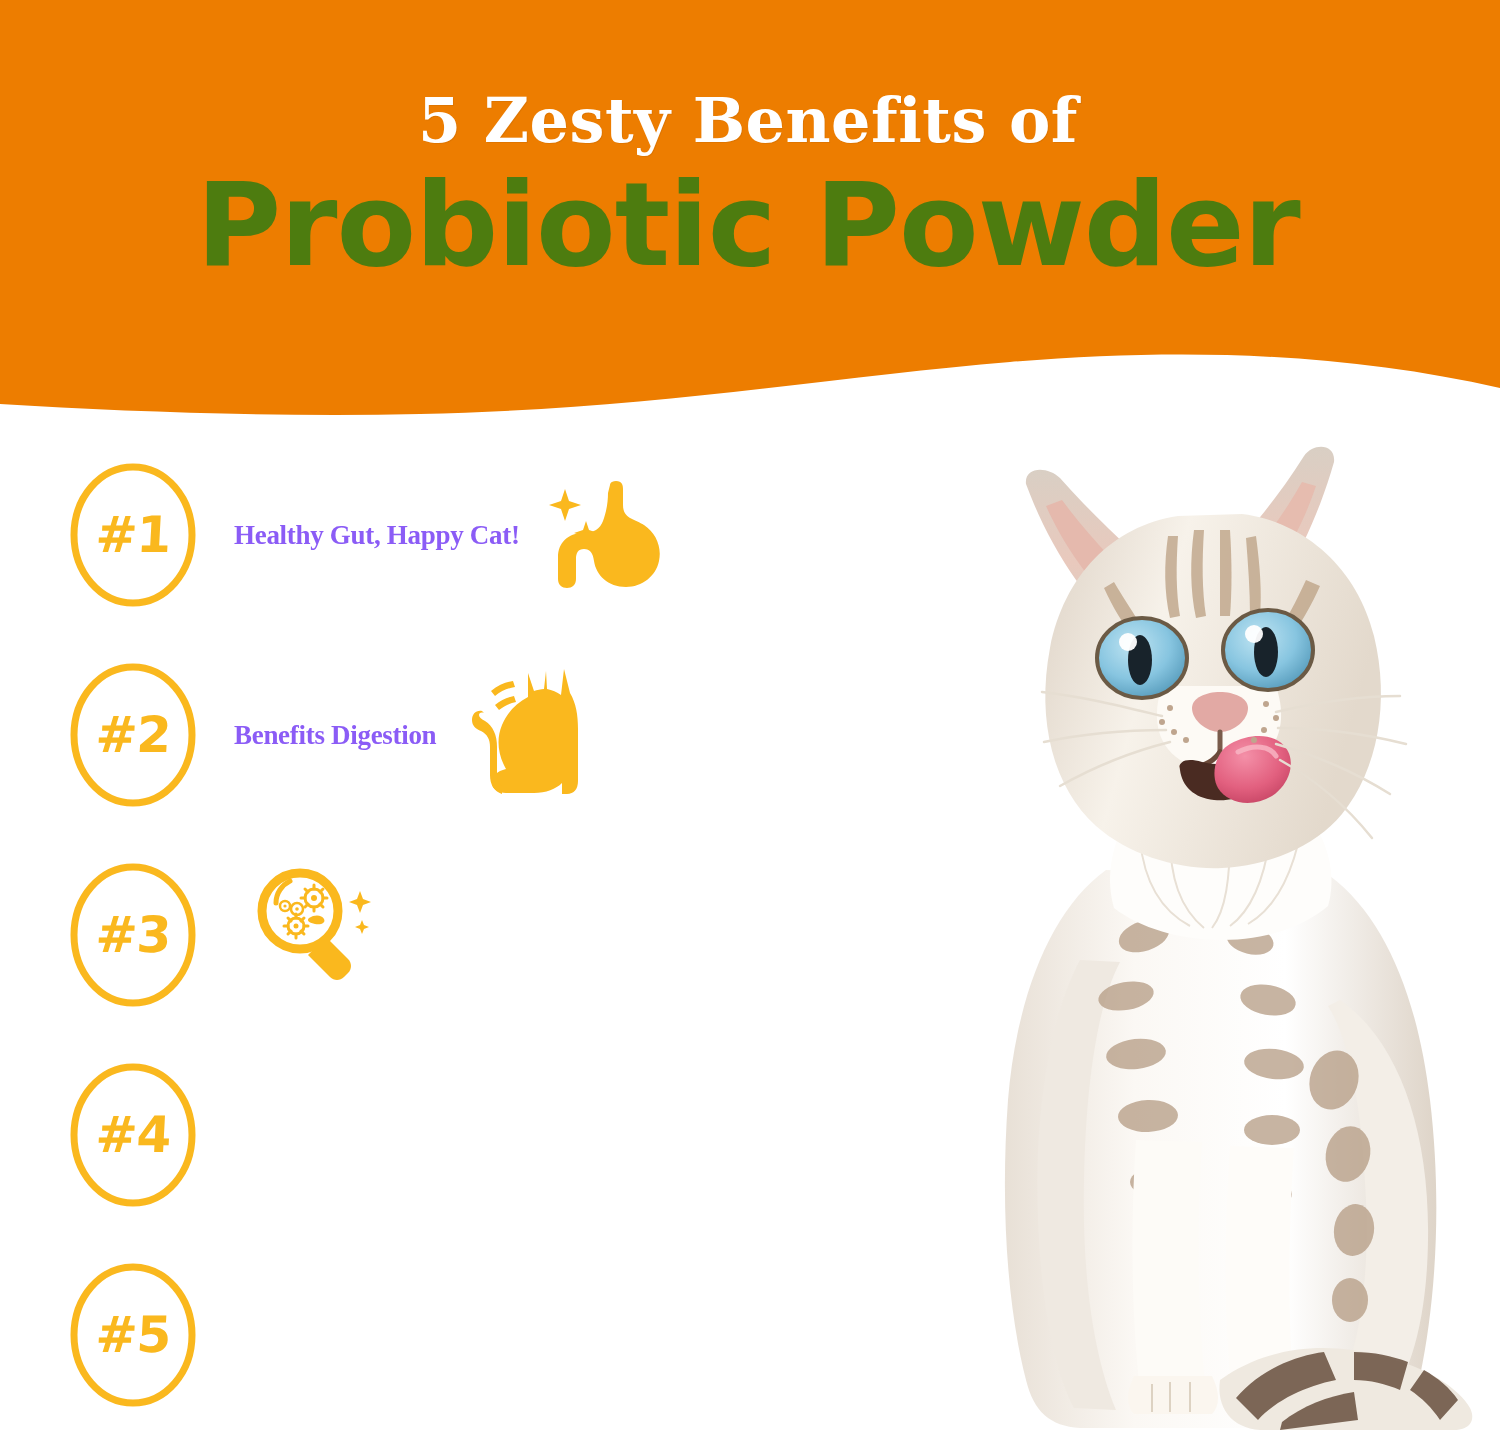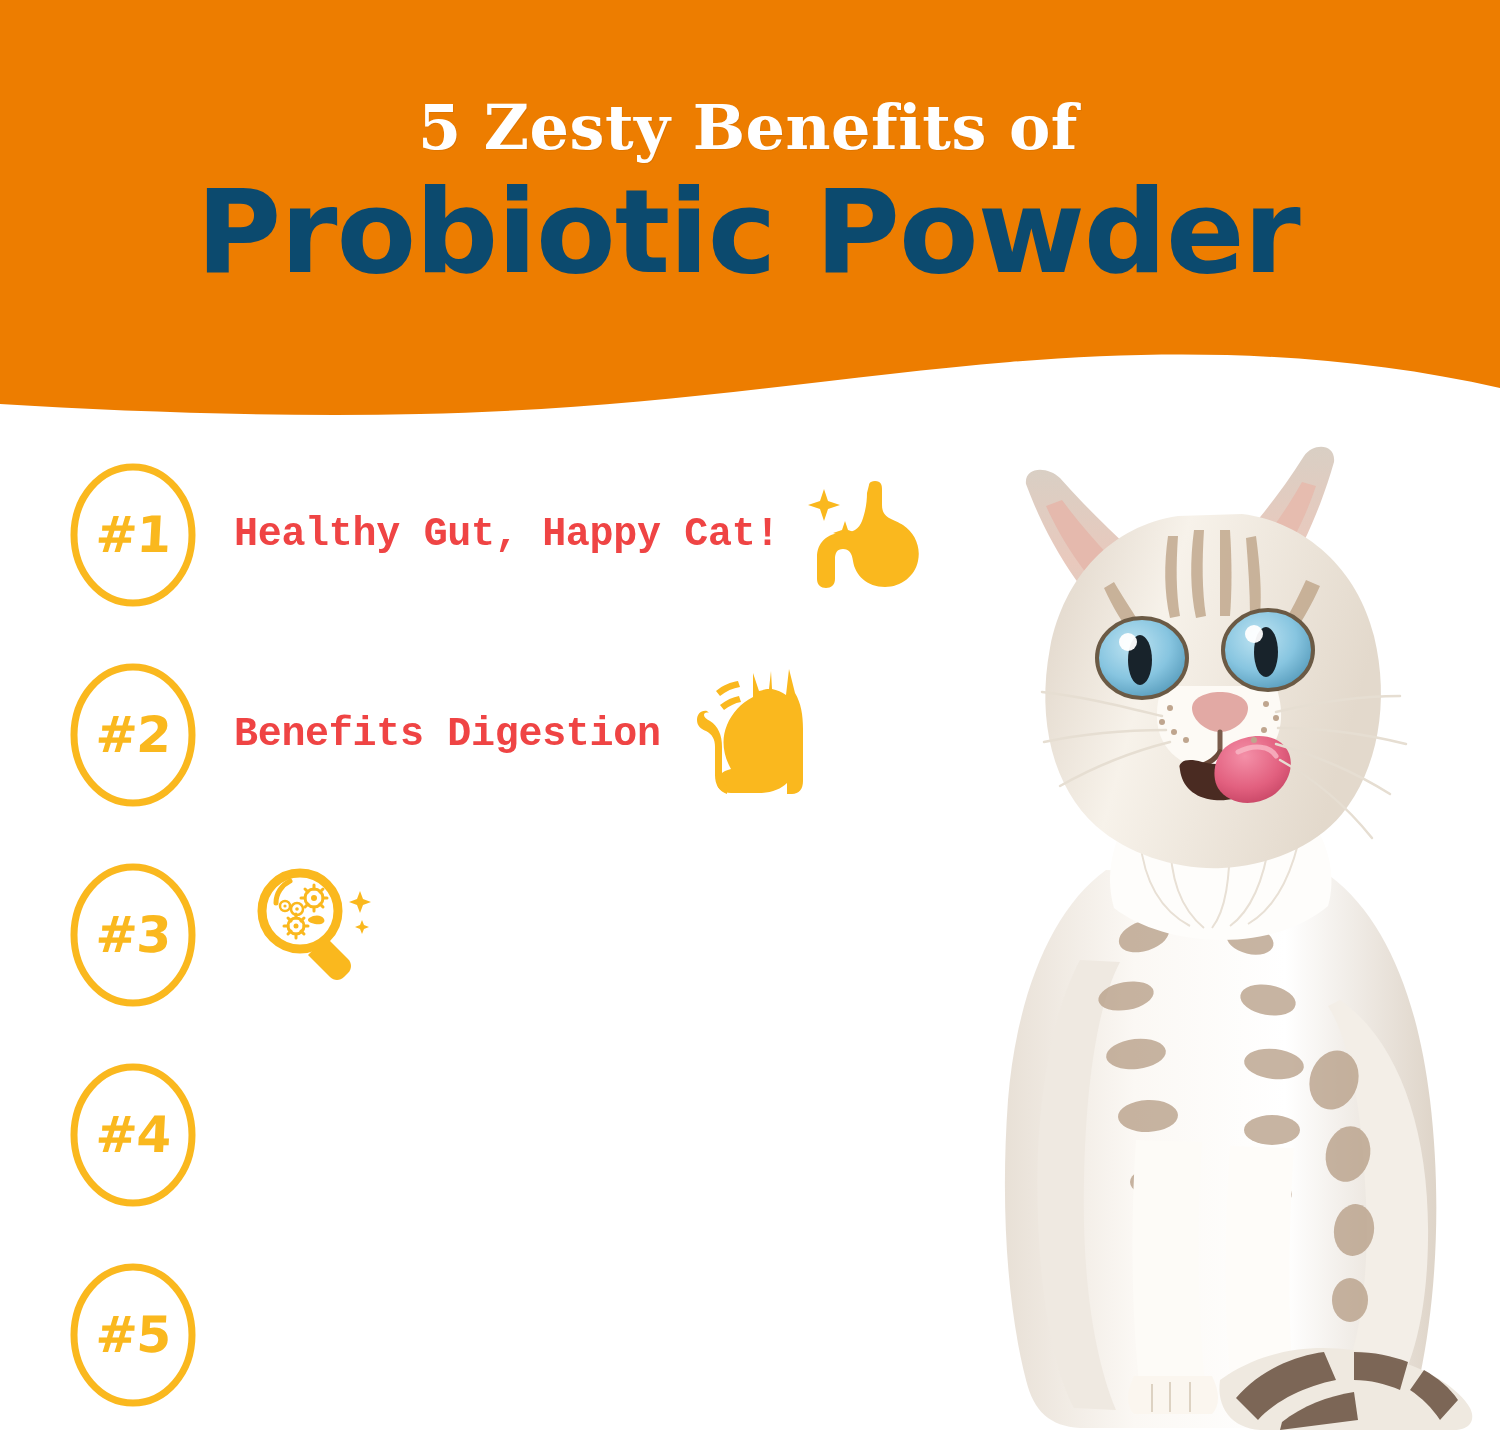--- a/index.html
+++ b/index.html
@@ -22,21 +22,21 @@
   #banner {
     position: absolute;
     left: 0; top: 0;
     width: 1500px;
     height: 430px;
     overflow: hidden;
   }
   #banner-svg { position: absolute; left:0; top:0; }
   #banner-text {
     position: absolute;
-    left: 0; top: 7px;
+    left: 0; top: 0;
     width: 1496px;
     text-align: center;
     pointer-events: none;
   }
   .title-line1 {
     margin: 0;
     padding-top: 88px;
     font-family: "DejaVu Serif", serif;
     font-size: 62px;
     font-weight: bold;
@@ -44,21 +44,21 @@
     letter-spacing: 0.5px;
     line-height: 1.05;
     text-shadow: 1px 1px 0 rgba(0,0,0,0.06);
   }
   .title-line2 {
     margin: 0;
     padding-top: 14px;
     font-family: "DejaVu Sans", sans-serif;
     font-size: 116px;
     font-weight: bold;
-    color: #0c4a6e;
+    color: #4d7c0f;
     letter-spacing: -1px;
     line-height: 1.0;
   }
 
   
   #benefits {
     position: absolute;
     left: 0;
     top: 430px;
     width: 940px;
@@ -94,24 +94,24 @@
     color: #FAB81E;
     letter-spacing: -1px;
     transform: skewX(-3deg);
   }
   .benefit-body {
     display: flex;
     align-items: center;
     margin-left: 36px;
   }
   .benefit-text {
-    font-family: Liberation Mono, monospace;
-    font-size: 40px;
+    font-family: Liberation Serif, serif;
+    font-size: 27px;
     font-weight: bold;
-    color: #ef4444;
+    color: #8b5cf6;
     line-height: 1.22;
     letter-spacing: -0.3px;
     white-space: pre-line;
   }
   .benefit-icon {
     margin-left: 18px;
     flex: 0 0 auto;
     line-height: 0;
   }
 

